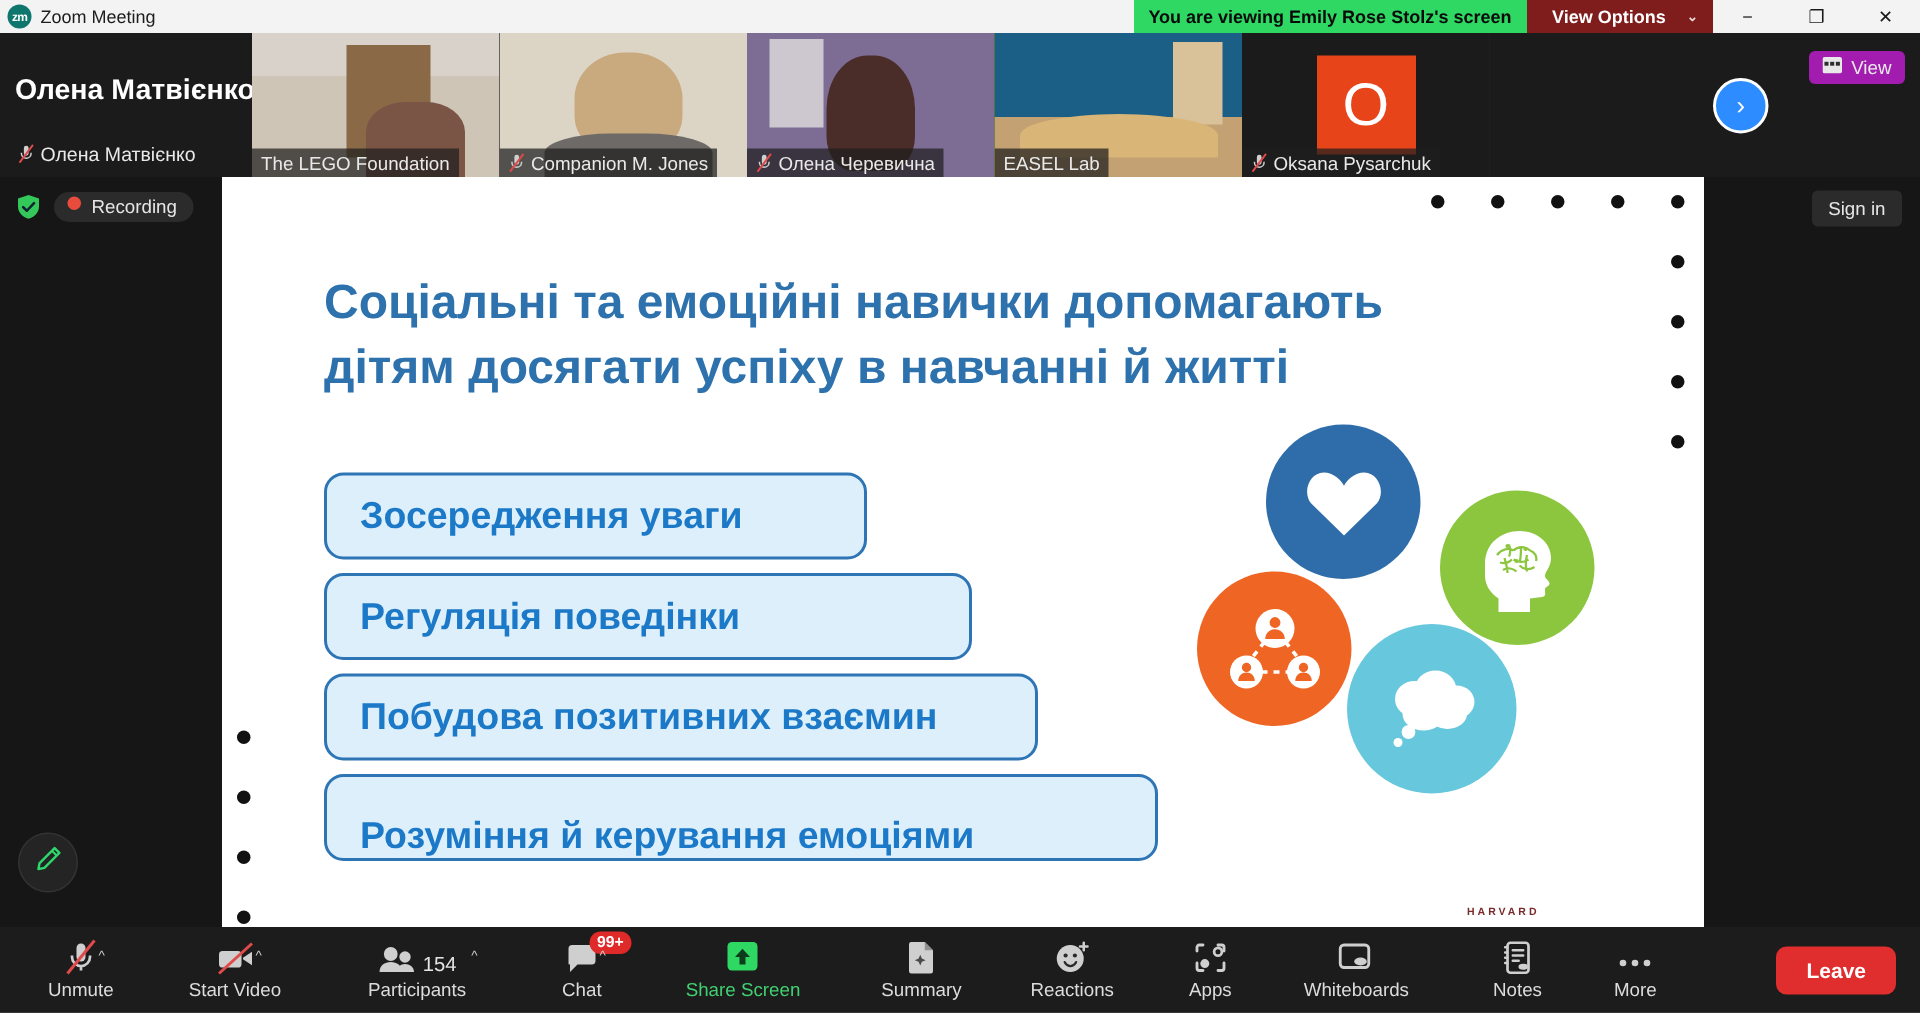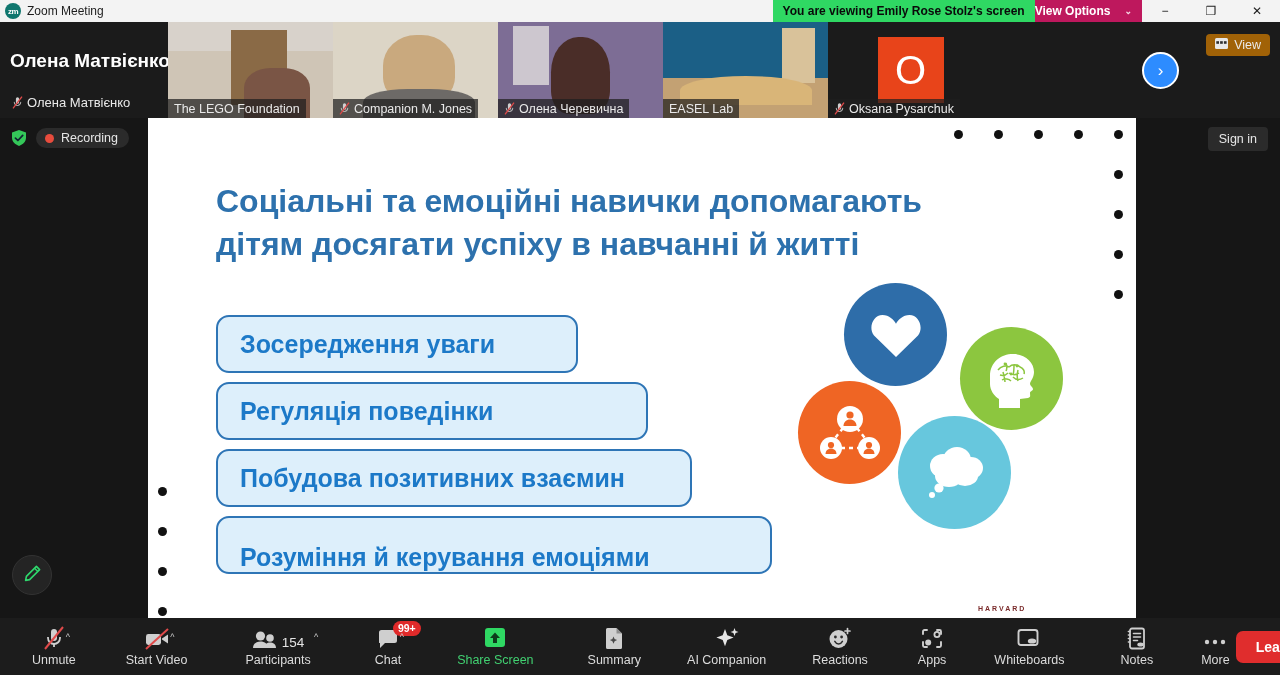--- a/index.html
+++ b/index.html
@@ -23,23 +23,23 @@
     letter-spacing: -0.5px;
   }
   .tb-title { font-size: 12px; color: #1d1d1d; }
   .tb-spacer { flex: 1; }
   .share-banner {
     background: #2fd863; color: #0a0a0a; font-size: 12px; font-weight: bold;
     height: 22px; display: flex; align-items: center; padding: 0 10px;
     white-space: nowrap;
   }
   .view-options {
-    background: #be185d; color: #ffffff; font-size: 12px; font-weight: bold;
+    background: #7f1d1d; color: #ffffff; font-size: 12px; font-weight: bold;
     height: 22px; display: flex; align-items: center; gap: 14px;
-    padding: 0 10px 0 0; white-space: nowrap;
+    padding: 0 10px 0 17px; white-space: nowrap;
   }
   .vo-caret { font-size: 9px; opacity: .85; }
   .win-ctrls { display: flex; height: 22px; }
   .win-btn {
     width: 46px; height: 22px; display: flex; align-items: center;
     justify-content: center; font-size: 12px; color: #1a1a1a;
   }
 
   
   .thumbstrip {
@@ -98,38 +98,38 @@
       background:#d9b578; border-radius:50% 50% 0 0; }
   .avatar-tile { position:absolute; inset:0; background:#1b1b1b;
       display:flex; align-items:center; justify-content:center; }
   .avatar-sq { width:66px; height:66px; background:#e8441a; color:#fff;
       display:flex; align-items:center; justify-content:center;
       font-size:40px; font-weight:300; }
 
   .strip-right { flex: 1; position: relative; }
   .view-btn {
     position: absolute; right: 10px; top: 12px;
-    background: #a16207; color: #eaeaea; font-size: 12.5px;
+    background: #a21caf; color: #eaeaea; font-size: 12.5px;
     padding: 4px 9px; border-radius: 4px;
     display: flex; align-items: center; gap: 6px;
   }
   .view-grid-icon { display: inline-block; }
 
   
   .stage {
     position: absolute; top: 118px; left: 0; width: 1280px; height: 500px;
     background: #161616;
   }
   .encryption-shield {
     position: absolute; left: 10px; top: 11px; width: 18px; height: 18px;
   }
   .recording-pill {
     position: absolute; left: 36px; top: 10px;
     background: #2b2b2b; border-radius: 12px;
-    display: flex; align-items: center; gap: 7px;
+    display: flex; align-items: flex-start; gap: 7px;
     padding: 3px 11px 3px 9px; color: #e6e6e6; font-size: 12.5px;
   }
   .rec-dot { width: 9px; height: 9px; border-radius: 50%; background: #e84c3d; }
   .annotate-btn {
     position: absolute; left: 12px; top: 437px;
     width: 40px; height: 40px; border-radius: 50%;
     background: #242424; border: 1px solid #333;
     display: flex; align-items: center; justify-content: center;
   }
   .next-arrow {
@@ -508,29 +508,20 @@
     <span class="tb-ico">
       <svg width="22" height="23" viewBox="0 0 22 23">
         <path d="M3 2.5A1.5 1.5 0 0 1 4.5 1h9L19 6.5v14A1.5 1.5 0 0 1 17.5 22h-13A1.5 1.5 0 0 1 3 20.5z" fill="#cfcfcf"></path>
         <path d="M13.5 1 19 6.5h-5.5z" fill="#8f8f8f"></path>
         <path d="M10.5 9.5 11.6 12l2.5 1.1-2.5 1.1-1.1 2.5-1.1-2.5L6.9 13.1l2.5-1.1z" fill="#4a4a4a"></path>
       </svg>
     </span>
     <span class="tb-lbl">Summary</span>
   </div>
 
-  <div class="tb-item" style="margin-left:34px;">
-    <span class="tb-ico">
-      <svg width="28" height="24" viewBox="0 0 28 24">
-        <path d="M12 3 14.3 9.3 20.6 11.6 14.3 13.9 12 20.2 9.7 13.9 3.4 11.6 9.7 9.3z" fill="#e6e6e6"></path>
-        <path d="M21.5 2 22.6 4.9 25.5 6 22.6 7.1 21.5 10 20.4 7.1 17.5 6 20.4 4.9z" fill="#e6e6e6"></path>
-      </svg>
-    </span>
-    <span class="tb-lbl">AI Companion</span>
-  </div>
 
   <div class="tb-item" style="margin-left:34px;">
     <span class="tb-ico">
       <svg width="24" height="23" viewBox="0 0 24 23">
         <circle cx="10.5" cy="12" r="9" fill="#cfcfcf"></circle>
         <circle cx="7.4" cy="10" r="1.4" fill="#2a2a2a"></circle>
         <circle cx="13.6" cy="10" r="1.4" fill="#2a2a2a"></circle>
         <path d="M6.8 14.4c1 1.8 2.3 2.6 3.8 2.6s2.8-.8 3.8-2.6" stroke="#2a2a2a" stroke-width="1.5" fill="none" stroke-linecap="round"></path>
         <path d="M19.5 1.5v5M17 4h5" stroke="#cfcfcf" stroke-width="1.7" stroke-linecap="round"></path>
       </svg>

